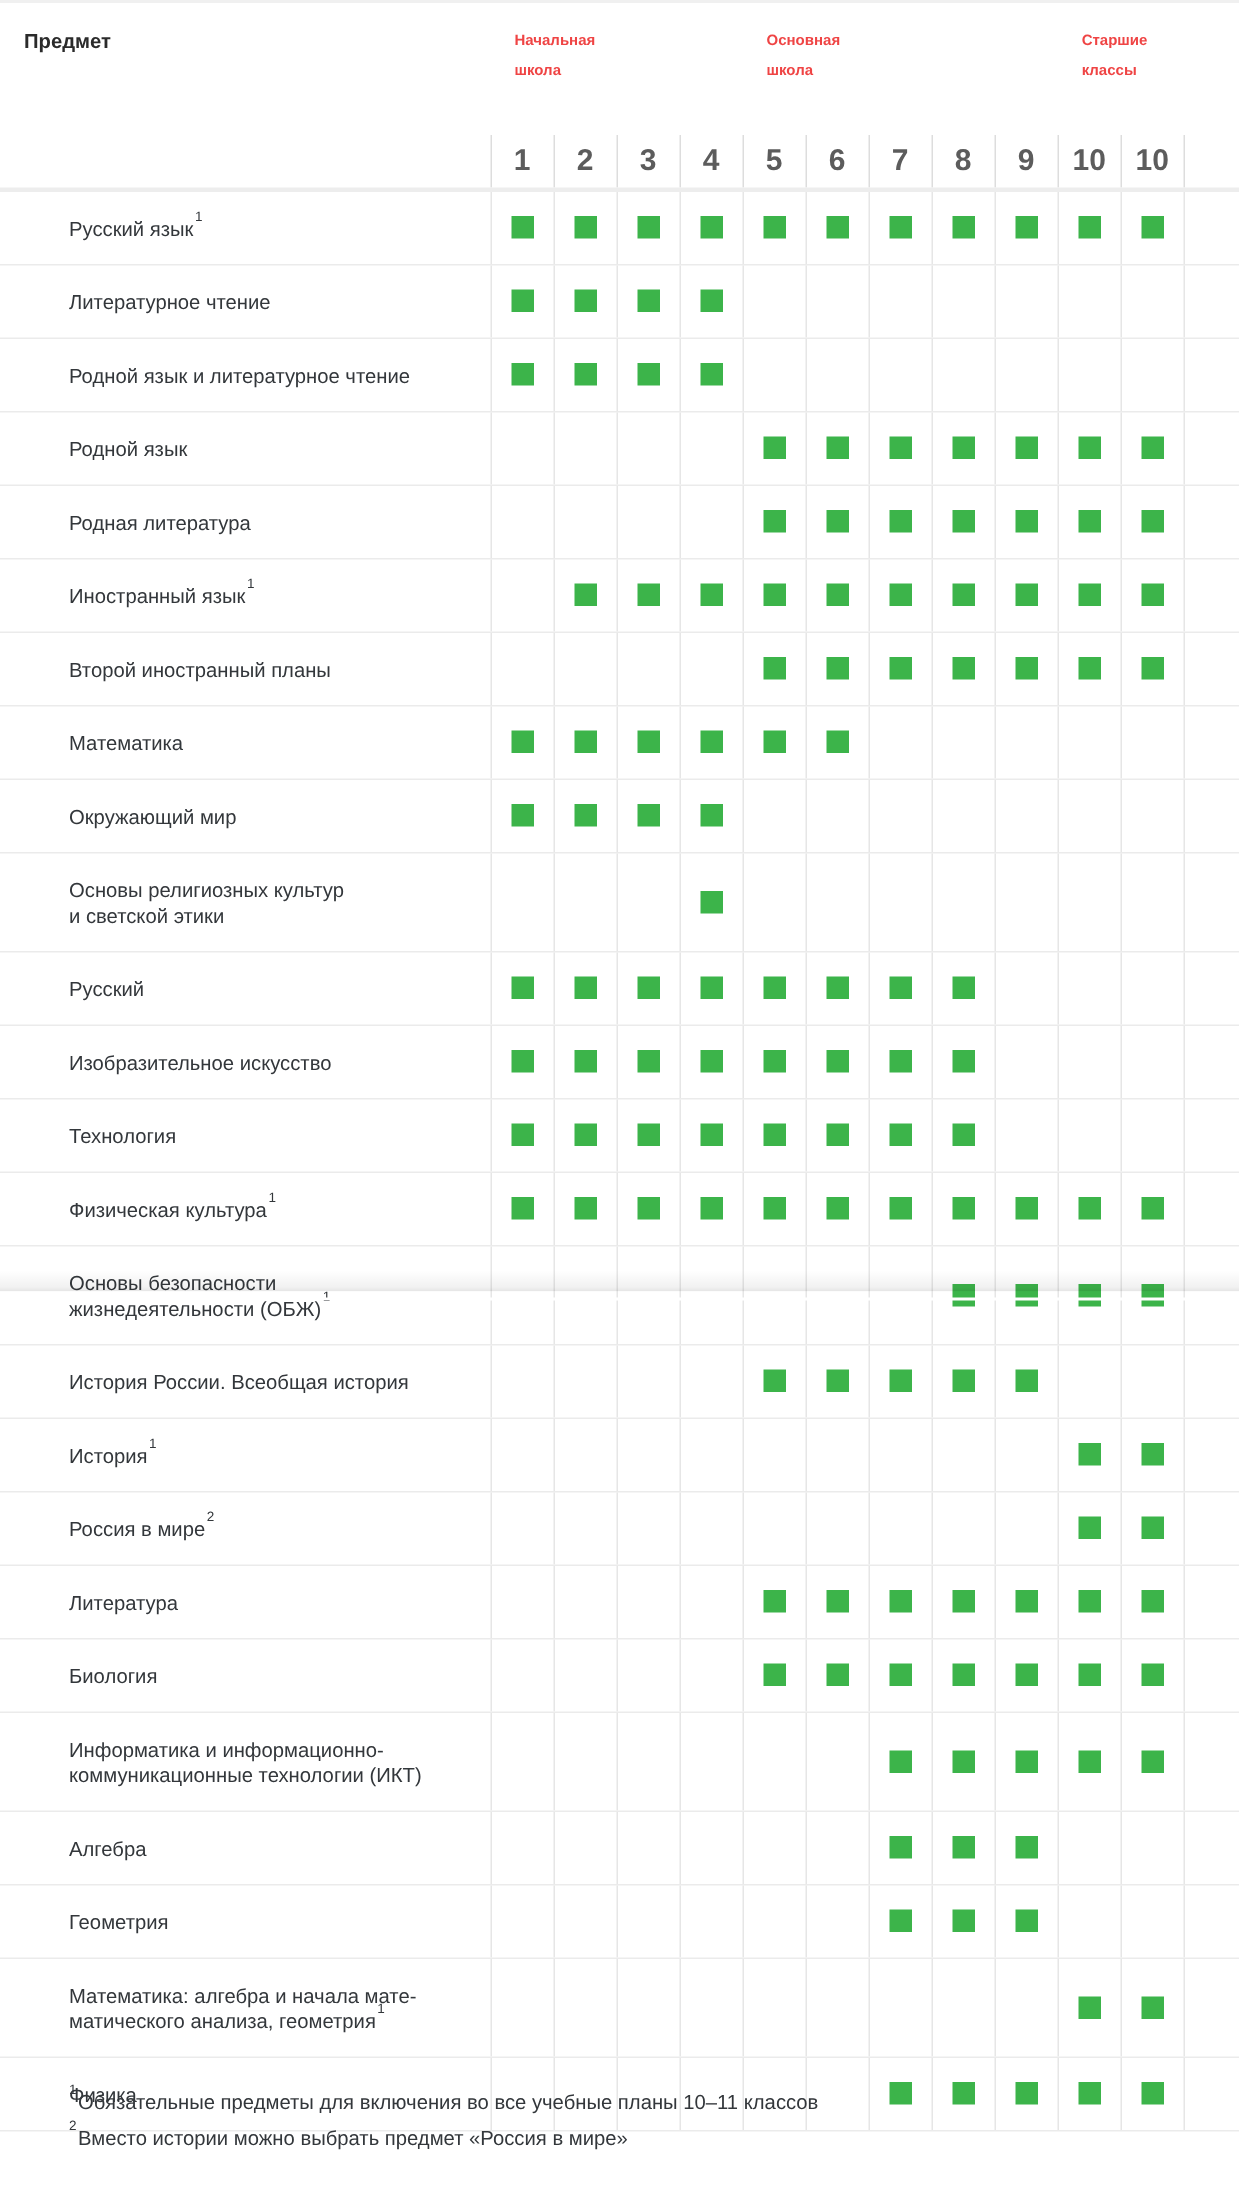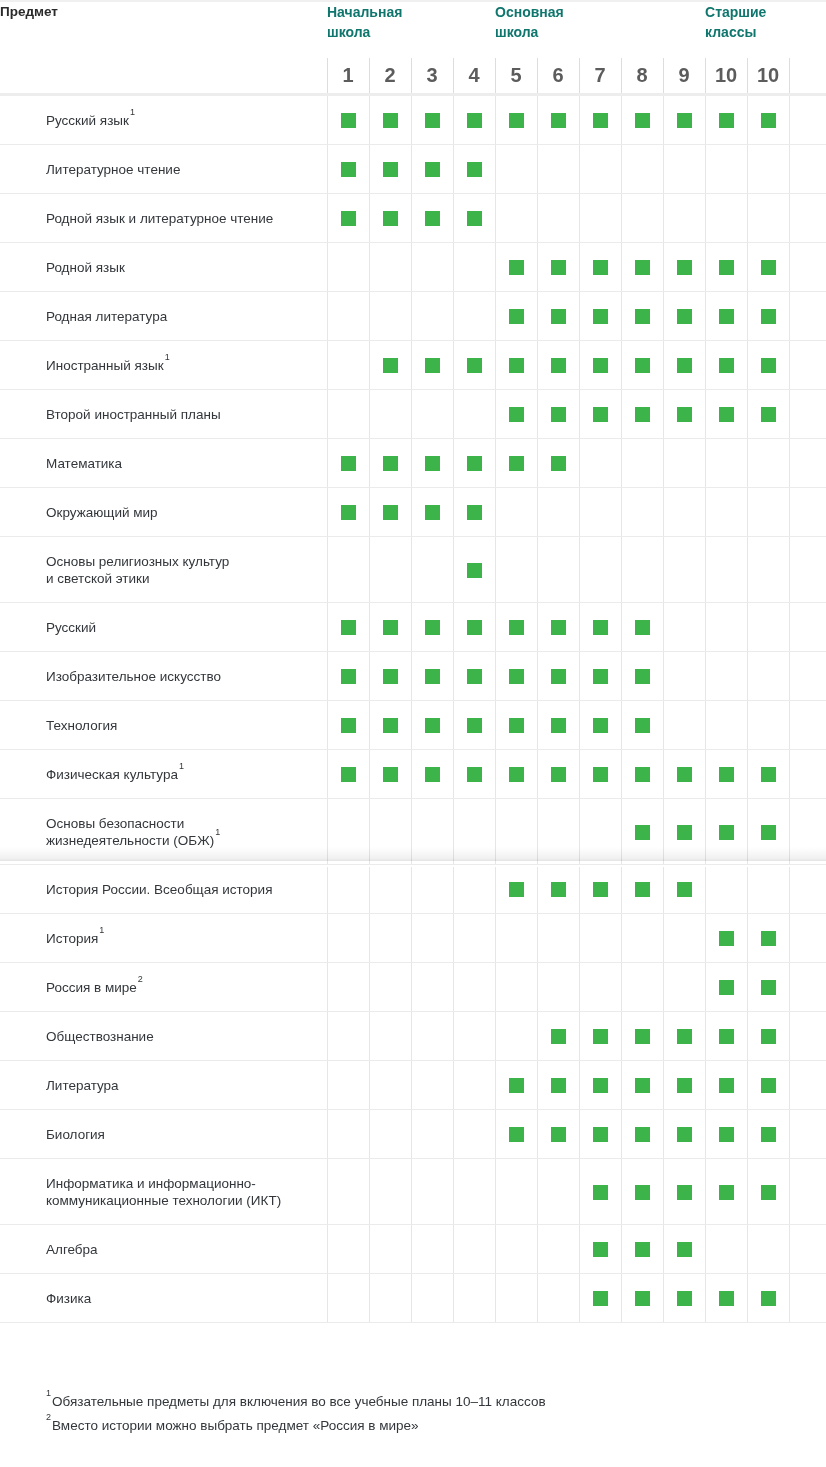--- a/index.html
+++ b/index.html
@@ -40,31 +40,31 @@
     table-layout: fixed;
     width: 826px;
   }
 
   table.matrix col.c-subject { width: 327px; }
   table.matrix col.c-grade   { width: 42px; }
   table.matrix col.c-pad     { width: 37px; }
 
   
   tr.group-head th {
-    padding: 0;
+    padding: 16px;
     vertical-align: top;
     height: 56px;
     background: #fff;
     border: none;
   }
   .group-label {
-    font-size: 14px;
+    font-size: 10px;
     font-weight: bold;
     line-height: 20px;
-    color: #0f766e;
+    color: #ef4444;
     text-align: left;
     padding-top: 9px;
     padding-left: 9px;
     white-space: pre-line;
   }
   .subject-head-label {
     font-size: 13.5px;
     font-weight: bold;
     color: #2b2b2b;
     padding-top: 9px;
@@ -489,35 +489,20 @@
           <td class="mark-cell"></td>
           <td class="mark-cell"></td>
           <td class="mark-cell"></td>
           <td class="mark-cell"></td>
           <td class="mark-cell"></td>
           <td class="mark-cell"><span class="chip" style="background: rgb(60, 180, 74);"></span></td>
           <td class="mark-cell"><span class="chip" style="background: rgb(60, 180, 74);"></span></td>
           <td class="pad-cell"></td>
         </tr>
         <tr>
-          <td class="subject">Обществознание</td>
-          <td class="mark-cell"></td>
-          <td class="mark-cell"></td>
-          <td class="mark-cell"></td>
-          <td class="mark-cell"></td>
-          <td class="mark-cell"></td>
-          <td class="mark-cell"><span class="chip" style="background: rgb(60, 180, 74);"></span></td>
-          <td class="mark-cell"><span class="chip" style="background: rgb(60, 180, 74);"></span></td>
-          <td class="mark-cell"><span class="chip" style="background: rgb(60, 180, 74);"></span></td>
-          <td class="mark-cell"><span class="chip" style="background: rgb(60, 180, 74);"></span></td>
-          <td class="mark-cell"><span class="chip" style="background: rgb(60, 180, 74);"></span></td>
-          <td class="mark-cell"><span class="chip" style="background: rgb(60, 180, 74);"></span></td>
-          <td class="pad-cell"></td>
-        </tr>
-        <tr>
           <td class="subject">Литература</td>
           <td class="mark-cell"></td>
           <td class="mark-cell"></td>
           <td class="mark-cell"></td>
           <td class="mark-cell"></td>
           <td class="mark-cell"><span class="chip" style="background: rgb(60, 180, 74);"></span></td>
           <td class="mark-cell"><span class="chip" style="background: rgb(60, 180, 74);"></span></td>
           <td class="mark-cell"><span class="chip" style="background: rgb(60, 180, 74);"></span></td>
           <td class="mark-cell"><span class="chip" style="background: rgb(60, 180, 74);"></span></td>
           <td class="mark-cell"><span class="chip" style="background: rgb(60, 180, 74);"></span></td>
@@ -561,20 +546,50 @@
           <td class="mark-cell"></td>
           <td class="mark-cell"></td>
           <td class="mark-cell"></td>
           <td class="mark-cell"></td>
           <td class="mark-cell"></td>
           <td class="mark-cell"><span class="chip" style="background: rgb(60, 180, 74);"></span></td>
           <td class="mark-cell"><span class="chip" style="background: rgb(60, 180, 74);"></span></td>
           <td class="mark-cell"><span class="chip" style="background: rgb(60, 180, 74);"></span></td>
           <td class="mark-cell"></td>
           <td class="mark-cell"></td>
+          <td class="pad-cell"></td>
+        </tr>
+        <tr>
+          <td class="subject">Геометрия</td>
+          <td class="mark-cell"></td>
+          <td class="mark-cell"></td>
+          <td class="mark-cell"></td>
+          <td class="mark-cell"></td>
+          <td class="mark-cell"></td>
+          <td class="mark-cell"></td>
+          <td class="mark-cell"><span class="chip" style="background: rgb(60, 180, 74);"></span></td>
+          <td class="mark-cell"><span class="chip" style="background: rgb(60, 180, 74);"></span></td>
+          <td class="mark-cell"><span class="chip" style="background: rgb(60, 180, 74);"></span></td>
+          <td class="mark-cell"></td>
+          <td class="mark-cell"></td>
+          <td class="pad-cell"></td>
+        </tr>
+        <tr class="tall">
+          <td class="subject">Математика: алгебра и начала мате-<br>матического анализа, геометрия<sup>1</sup></td>
+          <td class="mark-cell"></td>
+          <td class="mark-cell"></td>
+          <td class="mark-cell"></td>
+          <td class="mark-cell"></td>
+          <td class="mark-cell"></td>
+          <td class="mark-cell"></td>
+          <td class="mark-cell"></td>
+          <td class="mark-cell"></td>
+          <td class="mark-cell"></td>
+          <td class="mark-cell"><span class="chip" style="background: rgb(60, 180, 74);"></span></td>
+          <td class="mark-cell"><span class="chip" style="background: rgb(60, 180, 74);"></span></td>
           <td class="pad-cell"></td>
         </tr>
         <tr>
           <td class="subject">Физика</td>
           <td class="mark-cell"></td>
           <td class="mark-cell"></td>
           <td class="mark-cell"></td>
           <td class="mark-cell"></td>
           <td class="mark-cell"></td>
           <td class="mark-cell"></td>

